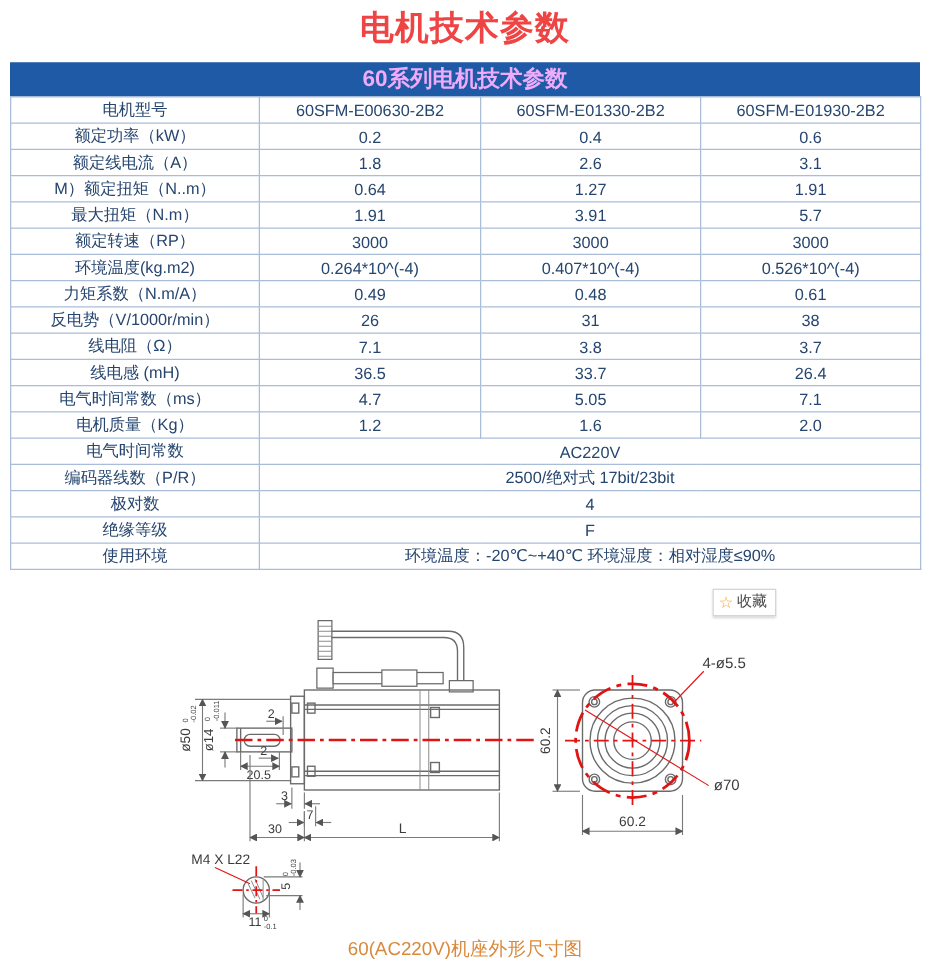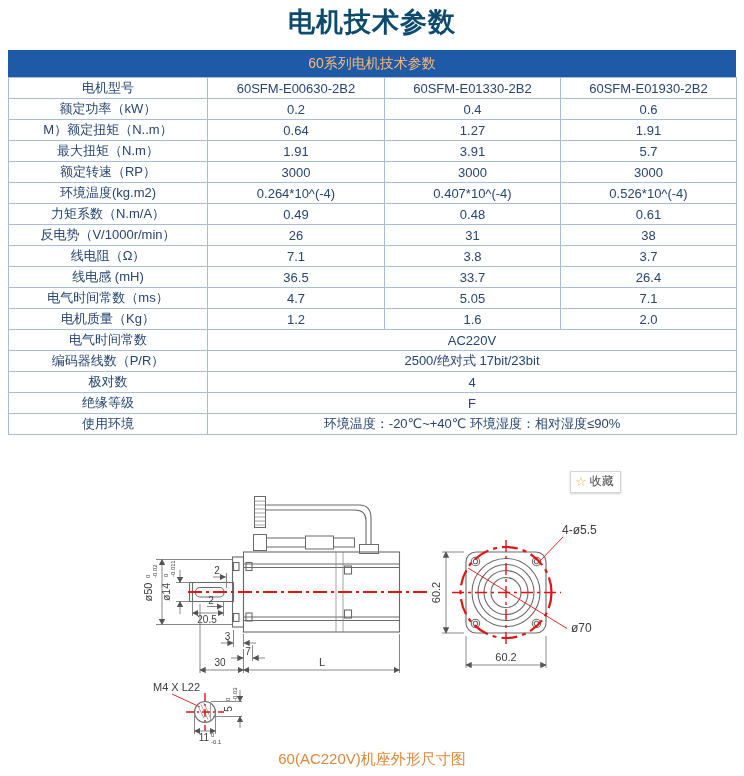--- a/index.html
+++ b/index.html
@@ -1,27 +1,27 @@
 <!DOCTYPE html>
 <html><head>
 <meta charset="utf-8">
 <style>
   html,body { margin:0; padding:0; background:#fff; }
   body { width:744px; height:776px; position:relative; font-family:"Liberation Sans","DejaVu Sans",sans-serif; overflow:hidden; }
 
   .page-title {
     position:absolute; top:4px; left:0; width:744px;
     text-align:center; font-size:27px; font-weight:bold;
-    color:#0c4a6e; letter-spacing:1px; margin:0;
+    color:#ef4444; letter-spacing:1px; margin:0;
   }
 
   .spec-wrap { position:absolute; top:50px; left:8px; width:728px; }
   .table-header {
     background:#1e5aa5; border:1px solid #1e5aa5;
-    color:#fdba74; font-size:14px; font-weight:normal;
+    color:#f0abfc; font-size:18px; font-weight:bold;
     text-align:center; height:25px; line-height:25px;
   }
   table.spec { width:100%; border-collapse:collapse; table-layout:fixed; }
   table.spec td {
     border:1px solid #a9bdd9; height:20px; text-align:center;
     font-size:13px; color:#26456f; padding:0 3px;
     white-space:nowrap; overflow:hidden;
   }
 
   .fav-badge {
@@ -60,20 +60,26 @@
           <td>电机型号</td>
           <td>60SFM-E00630-2B2</td>
           <td>60SFM-E01330-2B2</td>
           <td>60SFM-E01930-2B2</td>
         </tr>
         <tr>
           <td>额定功率（kW）</td>
           <td>0.2</td>
           <td>0.4</td>
           <td>0.6</td>
+        </tr>
+        <tr>
+          <td>额定线电流（A）</td>
+          <td>1.8</td>
+          <td>2.6</td>
+          <td>3.1</td>
         </tr>
         <tr>
           <td>M）额定扭矩（N..m）</td>
           <td>0.64</td>
           <td>1.27</td>
           <td>1.91</td>
         </tr>
         <tr>
           <td>最大扭矩（N.m）</td>
           <td>1.91</td>

